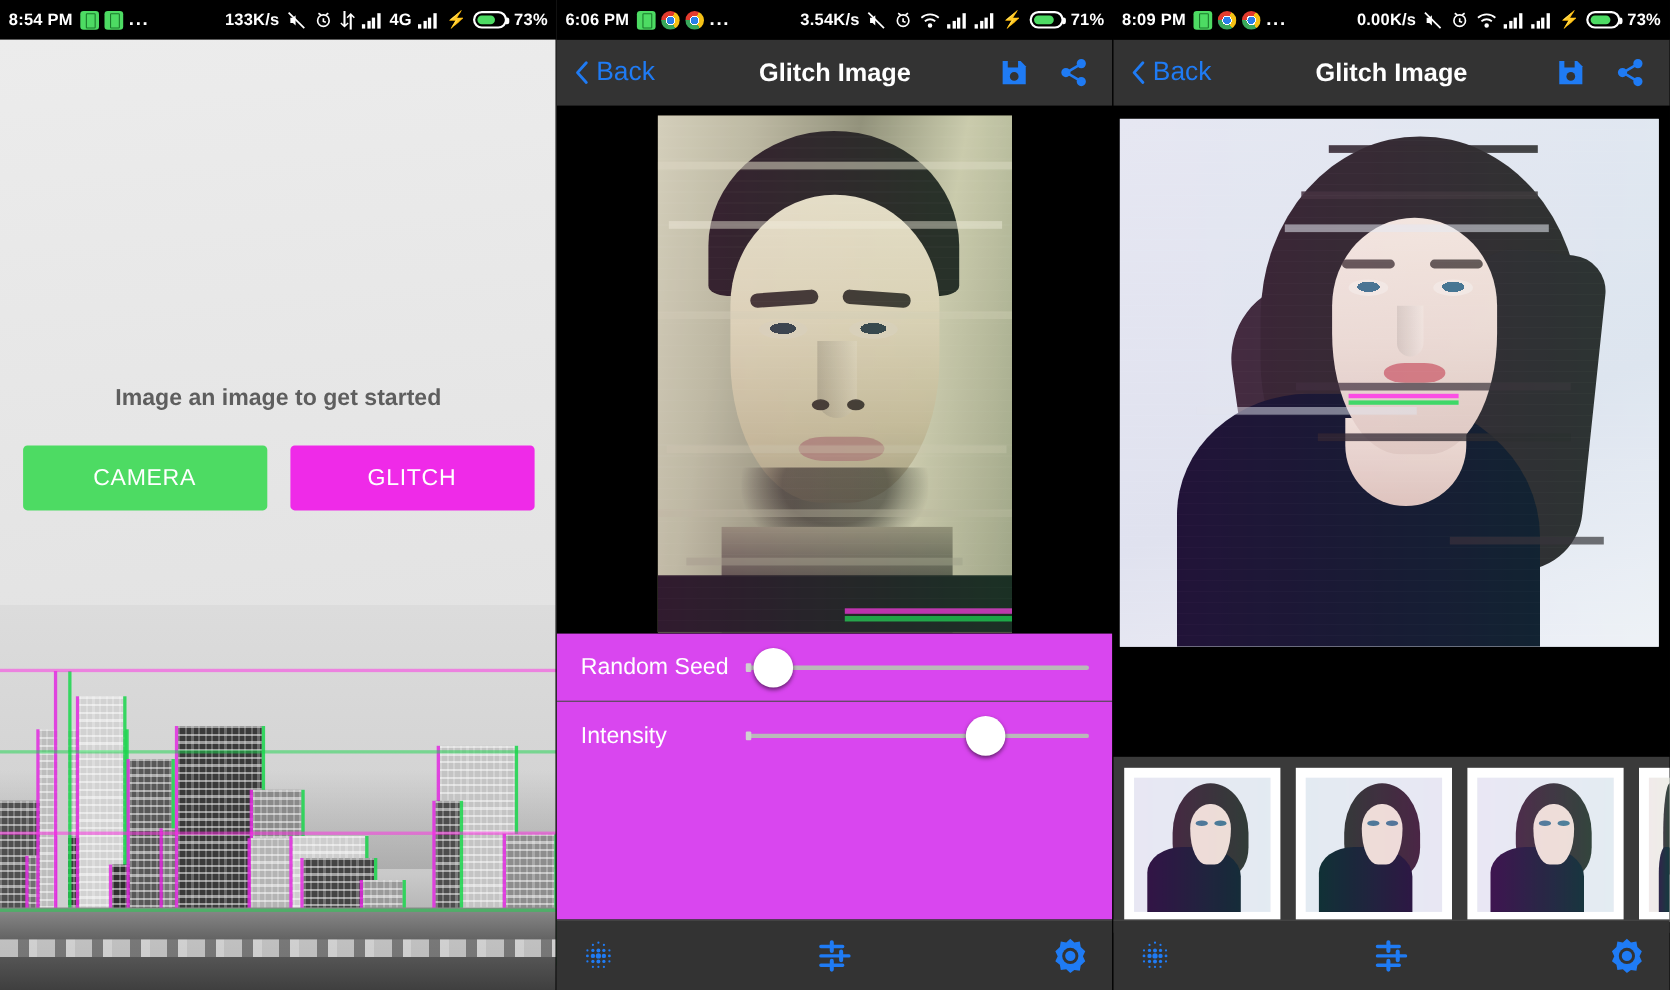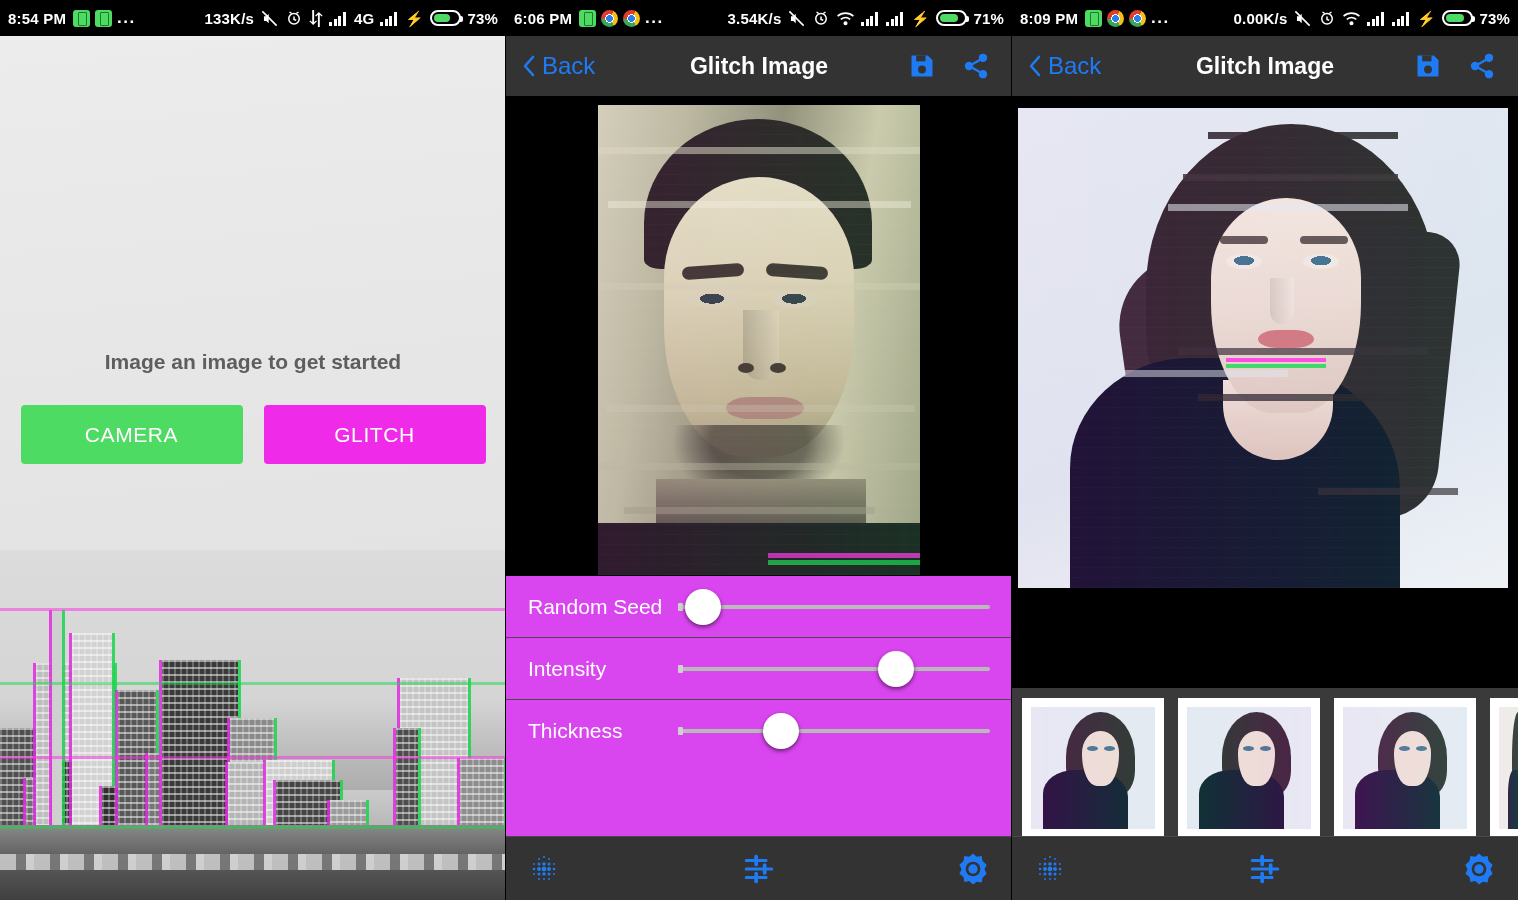--- a/index.html
+++ b/index.html
@@ -405,28 +405,20 @@
         </div>
       </div>
       <div class="ctrl-row">
         <div class="ctrl-label">Intensity</div>
         <div class="slider">
           <div class="strack"></div>
             <div class="stick"></div>
           <div class="sthumb" style="left:70%"></div>
         </div>
       </div>
-      <div class="ctrl-row">
-        <div class="ctrl-label">Thickness</div>
-        <div class="slider">
-          <div class="strack"></div>
-            <div class="stick"></div>
-          <div class="sthumb" style="left:33%"></div>
-        </div>
-      </div>
     </div>
 
     <div class="appbar">
       <div class="back-btn">
         <span class="chev"><svg width="14" height="24" viewBox="0 0 14 24" fill="none" stroke="#1f7bf4" stroke-width="2.6" stroke-linecap="round" stroke-linejoin="round">
               <path d="M11 3L3 12l8 9"></path>
             </svg></span>
         <span class="back-label">Back</span>
       </div>
       <div class="appbar-title">Glitch Image</div>

